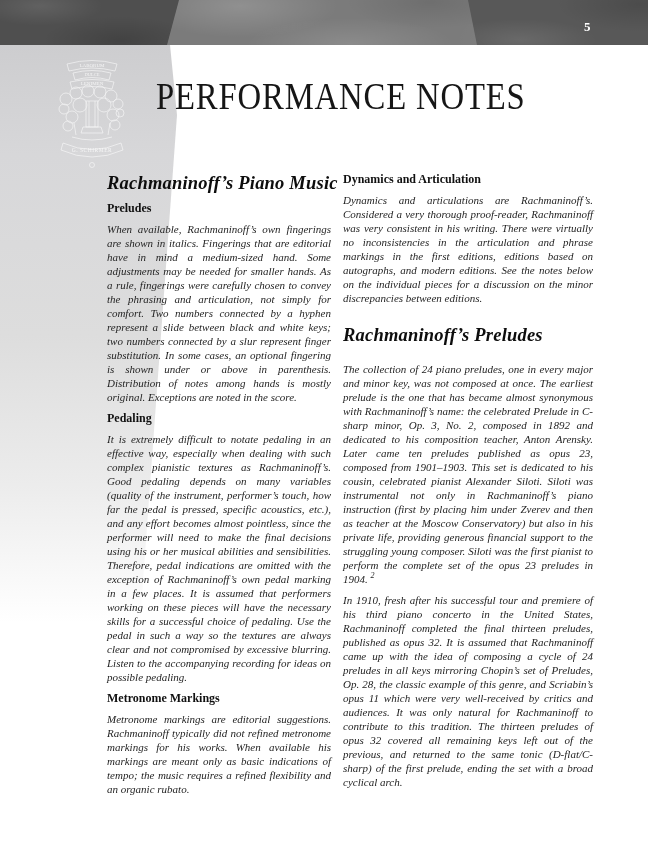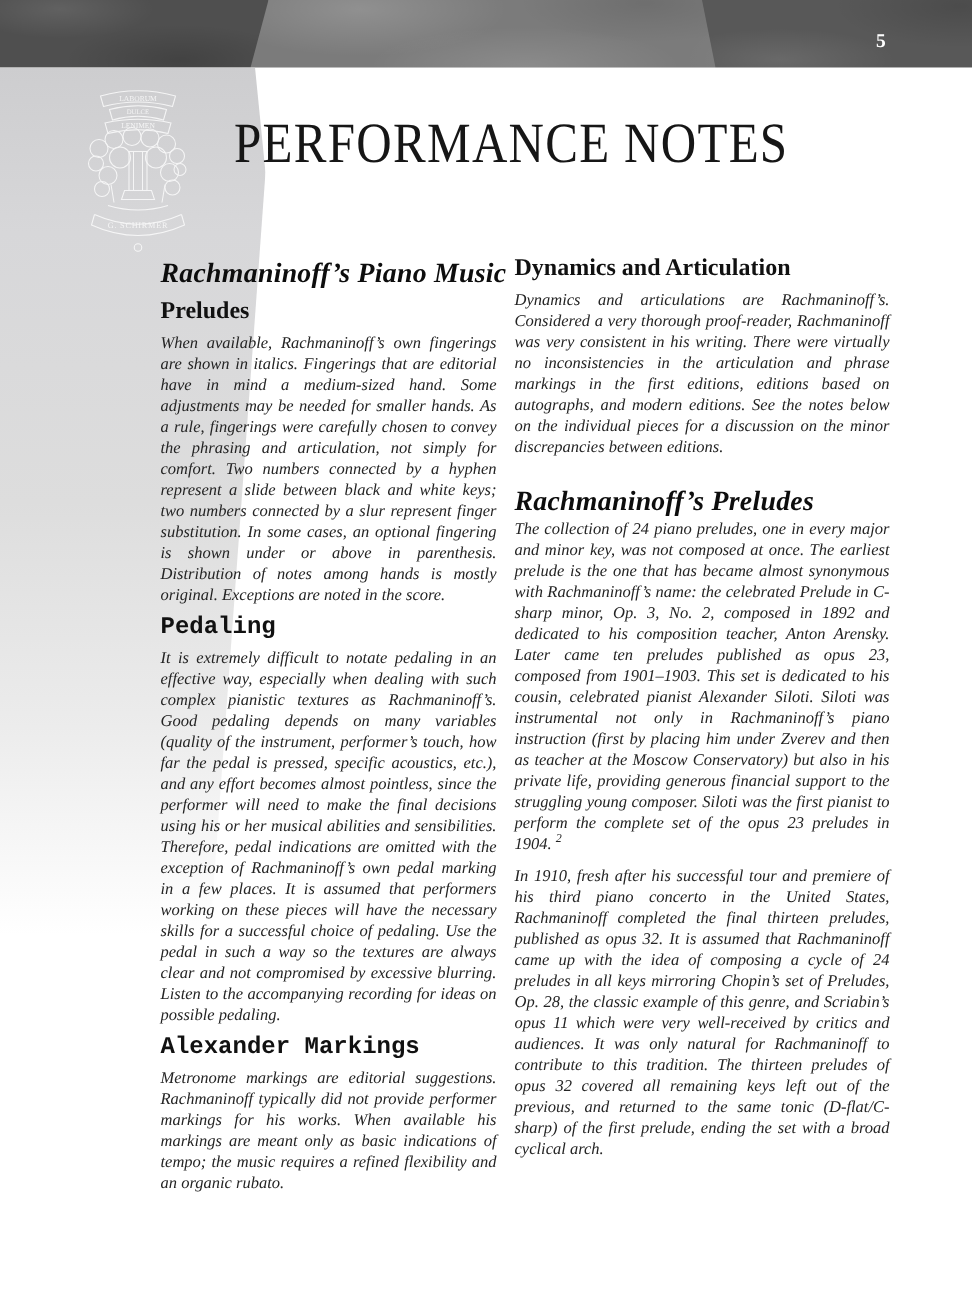--- a/index.html
+++ b/index.html
@@ -56,23 +56,23 @@
   }
 
   
   .col{position:absolute;top:172px;color:#1f1f1f;}
   .col-left {left:107px;width:224px;}
   .col-right{left:343px;width:250px;}
   .col h2{
     margin:0 0 7px 0;font-size:18.5px;line-height:22px;color:#0d0d0d;
     font-weight:bold;letter-spacing:.2px;white-space:nowrap;font-style:italic;
   }
-  .col h3{margin:0 0 7px 0;font-size:16px;line-height:14px;color:#111;font-weight:bold;}
-  .col h3.gap-before{margin-top:0;font-family:Liberation Mono, monospace;}
-  .col h2.gap-before{margin-top:19px;margin-bottom:0;}
+  .col h3{margin:0 0 7px 0;font-size:12px;line-height:14px;color:#111;font-weight:bold;}
+  .col h3.gap-before{margin-top:0;}
+  .col h2.gap-before{margin-top:19px;margin-bottom:16px;}
   .col p{
     margin:0 0 7px 0;font-size:11px;line-height:14px;text-align:justify;
     color:#242424;
     font-style:italic;
   }
   .col p sup{font-size:8px;line-height:0;}
 </style>
 </head>
 <body>
 
@@ -131,22 +131,22 @@
 
 <div class="col col-left">
   <h2>Rachmaninoff’s Piano Music</h2>
 
   <h3>Preludes</h3>
   <p>When available, Rachmaninoff’s own fingerings are shown in italics. Fingerings that are editorial have in mind a medium-sized hand. Some adjustments may be needed for smaller hands. As a rule, fingerings were carefully chosen to convey the phrasing and articulation, not simply for comfort. Two numbers connected by a hyphen represent a slide between black and white keys; two numbers connected by a slur represent finger substitution. In some cases, an optional fingering is shown under or above in parenthesis. Distribution of notes among hands is mostly original.  Exceptions are noted in the score.</p>
 
   <h3 class="gap-before">Pedaling</h3>
   <p>It is extremely difficult to notate pedaling in an effective way, especially when dealing with such complex pianistic textures as Rachmaninoff’s. Good pedaling depends on many variables (quality of the instrument, performer’s touch, how far the pedal is pressed, specific acoustics, etc.), and any effort becomes almost pointless, since the performer will need to make the final decisions using his or her musical abilities and sensibilities. Therefore, pedal indications are omitted with the exception of Rachmaninoff’s own pedal marking in a few places. It is assumed that performers working on these pieces will have the necessary skills for a successful choice of pedaling. Use the pedal in such a way so the textures are always clear and not compromised by excessive blurring. Listen to the accompanying recording for ideas on possible pedaling.</p>
 
-  <h3 class="gap-before">Alexander Markings</h3>
-  <p>Metronome markings are editorial suggestions. Rachmaninoff typically did not provide performer markings for his works. When available his markings are meant only as basic indications of tempo; the music requires a refined flexibility and an organic rubato.</p>
+  <h3 class="gap-before">Metronome Markings</h3>
+  <p>Metronome markings are editorial suggestions. Rachmaninoff typically did not refined metronome markings for his works. When available his markings are meant only as basic indications of tempo; the music requires a refined flexibility and an organic rubato.</p>
 </div>
 
 <div class="col col-right">
   <h3>Dynamics and Articulation</h3>
   <p>Dynamics and articulations are Rachmaninoff’s. Considered a very thorough proof-reader, Rachmaninoff was very consistent in his writing. There were virtually no inconsistencies in the articulation and phrase markings in the first editions, editions based on autographs, and modern editions. See the notes below on the individual pieces for a discussion on the minor discrepancies between editions.</p>
 
   <h2 class="gap-before">Rachmaninoff’s Preludes</h2>
 
   <p><span>The collection of 24 piano preludes, one in every major and minor key, was not composed at once. The earliest prelude is the one that has became almost synonymous with Rachmaninoff’s name: the celebrated Prelude in C-sharp minor, Op. 3, No. 2, composed in 1892 and  dedicated to his composition teacher, Anton Arensky. Later came ten preludes published as opus 23, composed from 1901–1903. This set is dedicated to his cousin, celebrated pianist Alexander Siloti. Siloti was instrumental not only in Rachmaninoff’s piano instruction (first by placing him under Zverev and then as teacher at the Moscow Conservatory) but also in his private life, providing generous financial support to the struggling young composer. Siloti was the first pianist to perform the complete set of the opus 23 preludes in 1904. </span><sup>2</sup></p>
 

